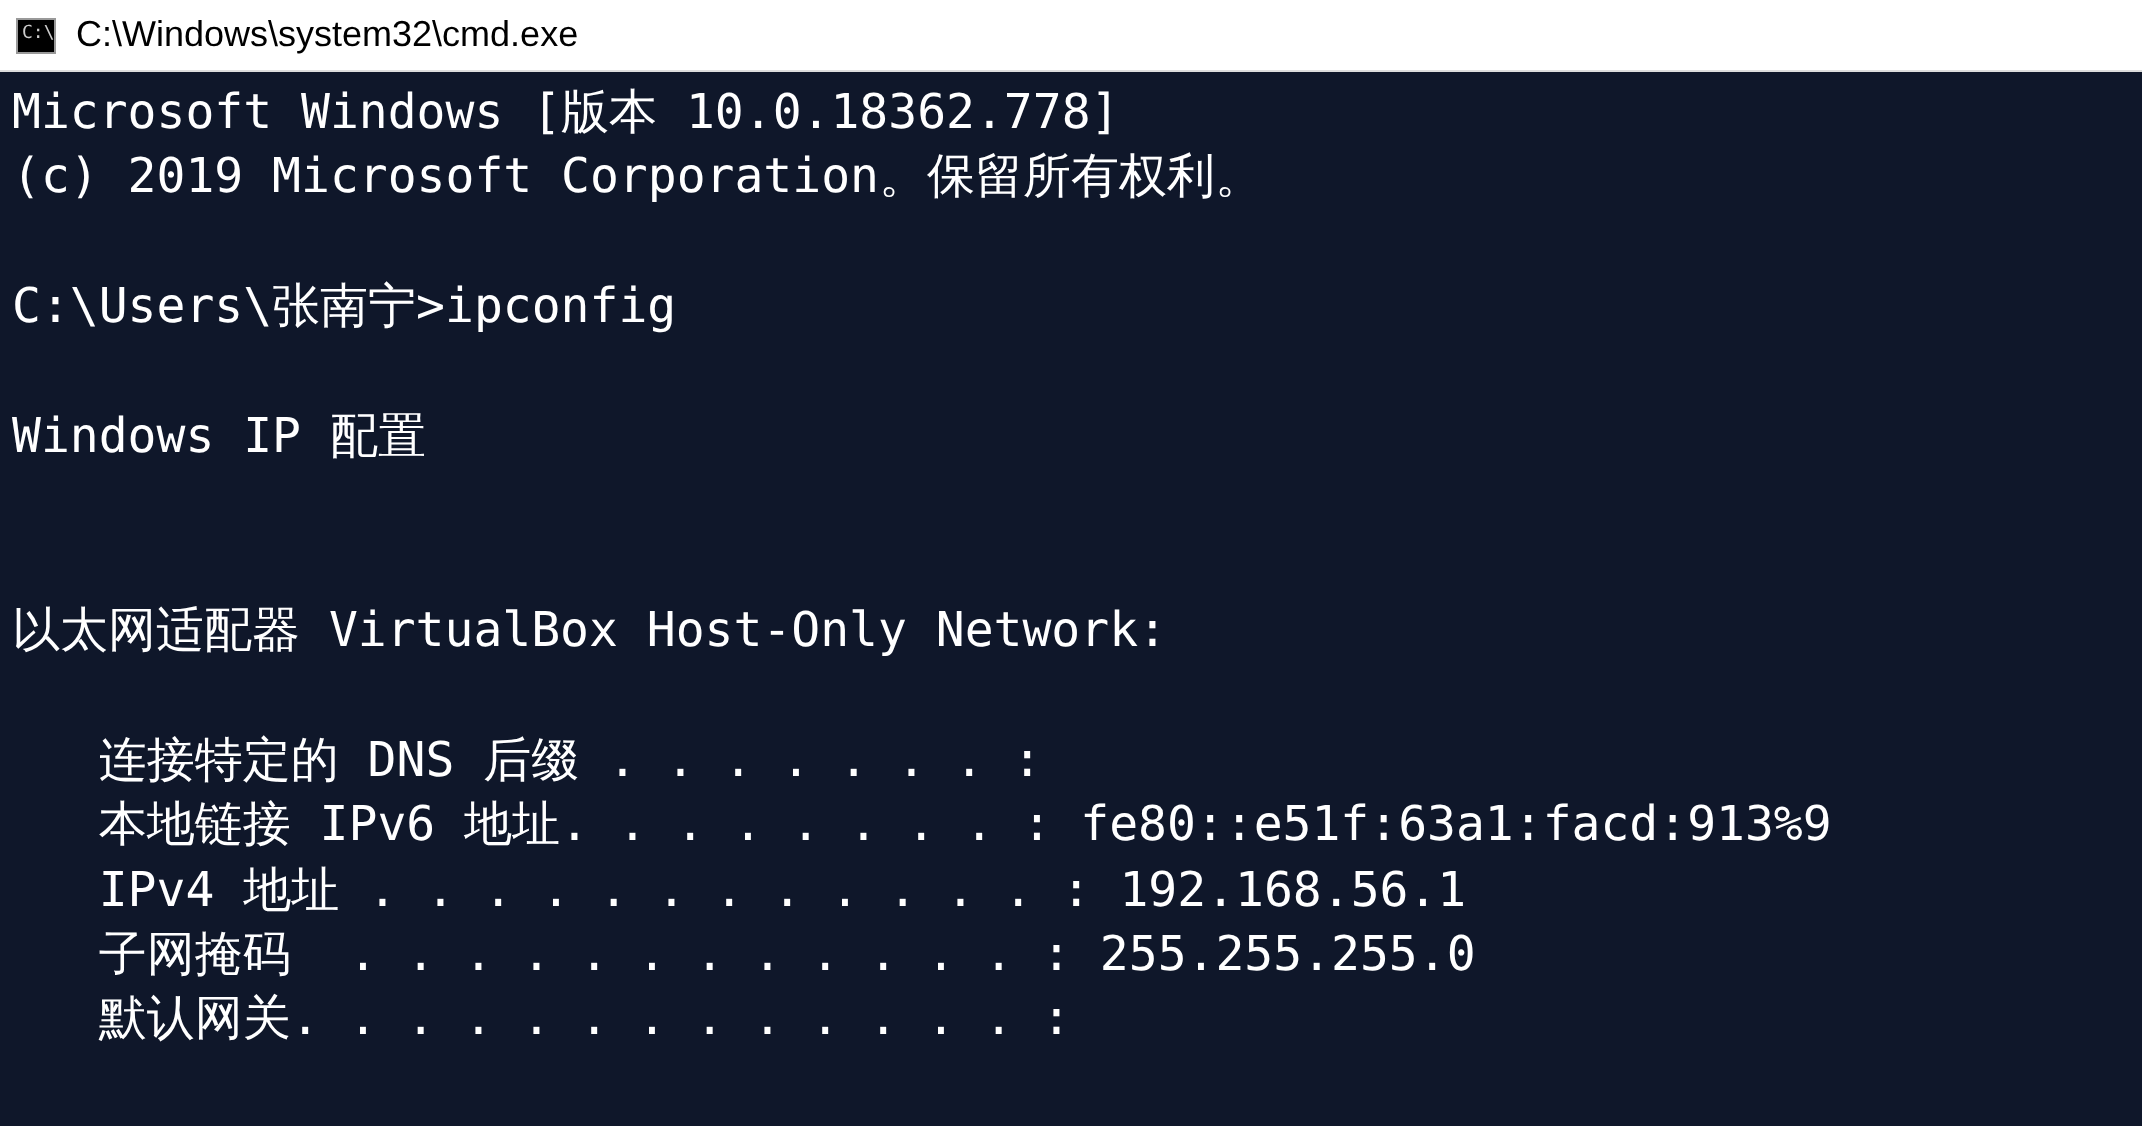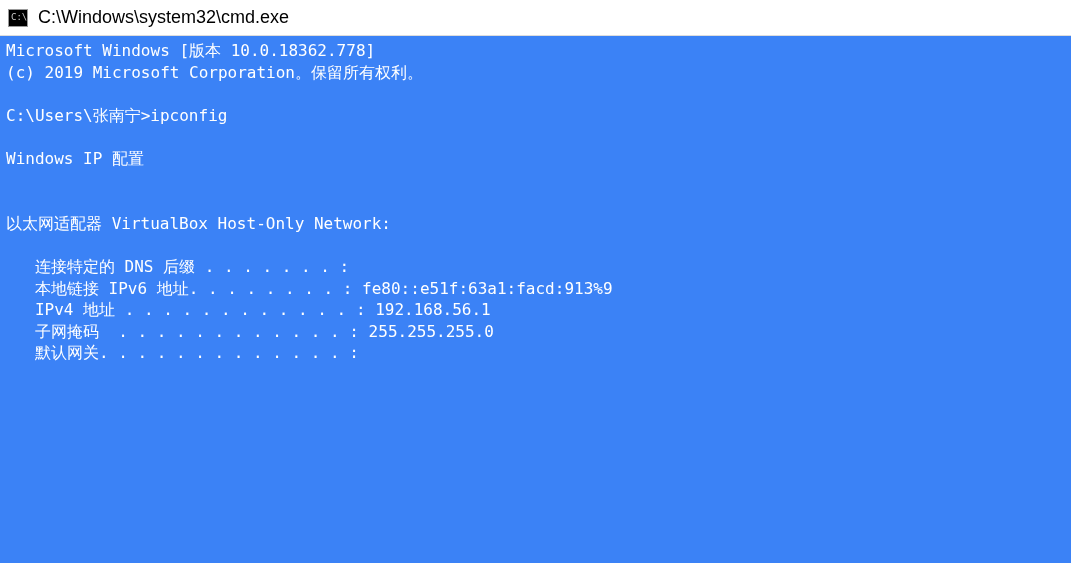--- a/index.html
+++ b/index.html
@@ -42,24 +42,24 @@
       font-size: 9px;
       font-family: monospace;
       line-height: 1;
     }
     .title-text {
       font-size: 18px;
       color: #000;
     }
     .terminal {
       flex: 1;
-      background: #3b82f6;
+      background: #0f172a;
       color: #fff;
       font-family: "Consolas", "SimSun", monospace;
-      font-size: 16px;
+      font-size: 24px;
       line-height: 1.35;
       padding: 4px 6px;
       white-space: pre;
       overflow: hidden;
     }
   </style>
 </head>
 <body>
 
 <div class="window">

